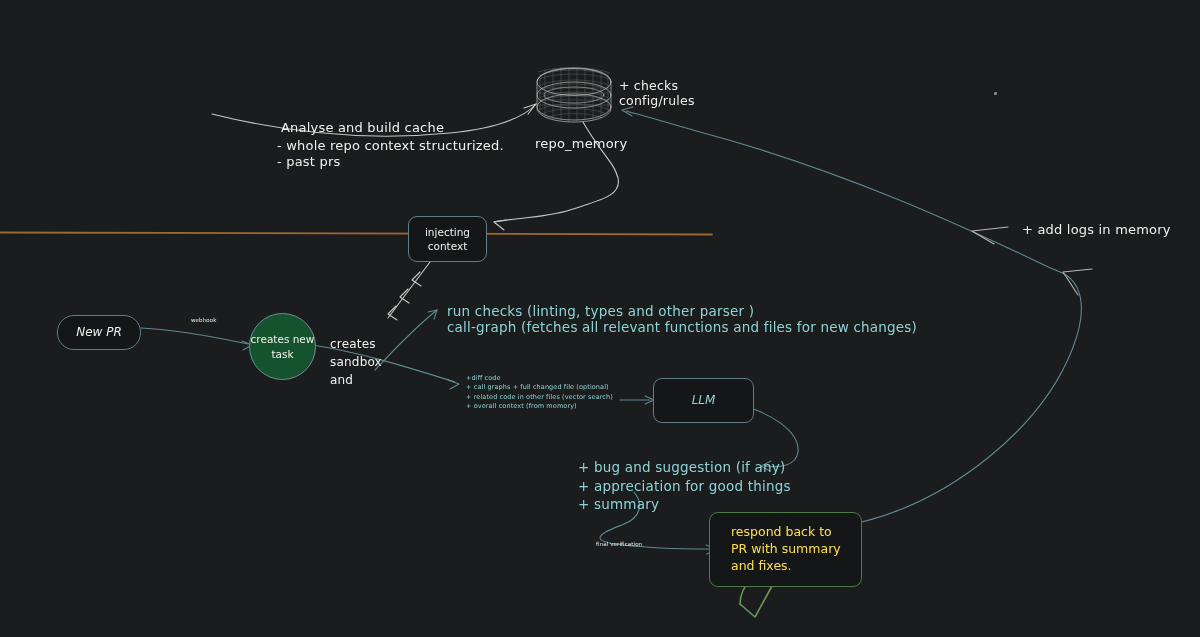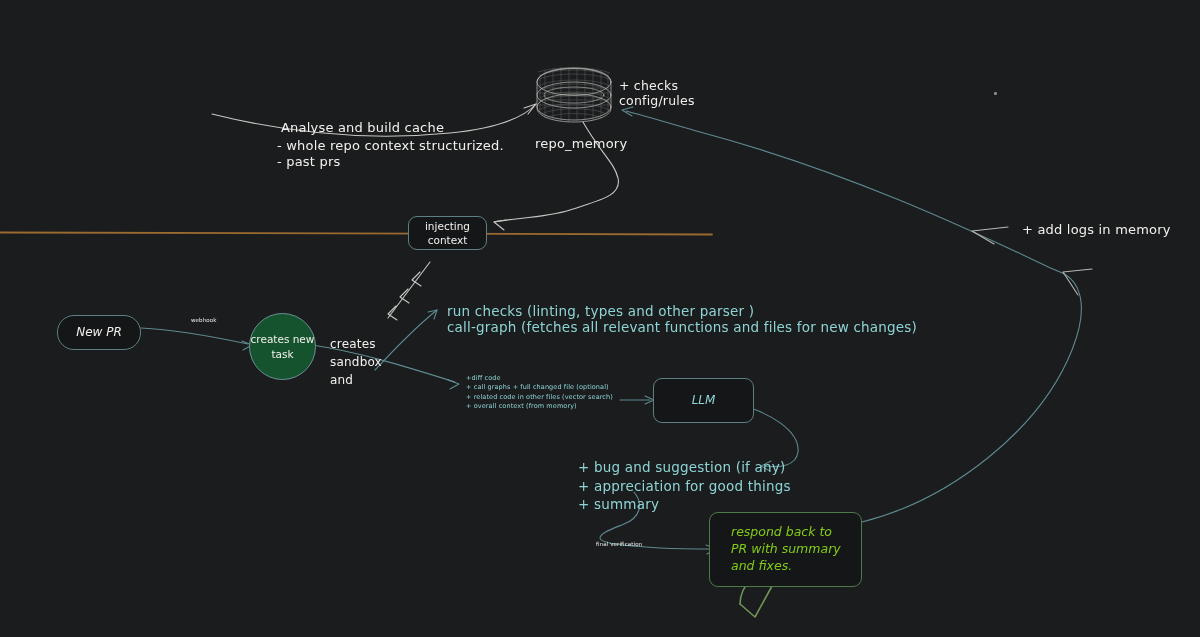--- a/index.html
+++ b/index.html
@@ -41,21 +41,21 @@
     box-sizing: border-box;
     border-radius: 9px;
     background: #141618;
     display: flex;
     align-items: center;
     justify-content: center;
     text-align: center;
     line-height: 1.35;
   }
   .box-teal  { border: 1.1px solid #5f7f84; color: #f2f0ec; }
-  .box-green { border: 1.1px solid #4d7a46; color: #84cc16; font-style: italic; }
+  .box-green { border: 1.1px solid #4d7a46; color: #fde047; }
   .circle {
     position: absolute;
     box-sizing: border-box;
     border-radius: 50%;
     border: 1.1px solid #6e8f94;
     background: #14532d;
     display: flex;
     align-items: center;
     justify-content: center;
     text-align: center;
@@ -213,21 +213,21 @@
   <div class="lbl med white" style="left:277px; top:138px;">- whole repo context structurized.
 - past prs</div>
 
   <div class="lbl med2 white" style="left:619px; top:78px;">+ checks
 config/rules</div>
 
   <div class="lbl med white" style="left:535px; top:136px;">repo_memory</div>
 
   <div class="lbl med white" style="left:1022px; top:222px;">+ add logs in memory</div>
 
-  <div class="box box-teal" style="left:408px; top:216px; width:79px; height:34px; font-size:10.5px;">
+  <div class="box box-teal" style="left:408px; top:216px; width:79px; height:46px; font-size:10.5px;">
     <span>injecting
 context</span>
   </div>
 
   <div class="box box-teal" style="left:57px; top:315px; width:84px; height:35px; font-size:12px; font-style:italic;border-radius:17px;">
     <span>New PR</span>
   </div>
 
   <div class="lbl xtiny white" style="left:191px; top:317px;">webhook</div>
 

